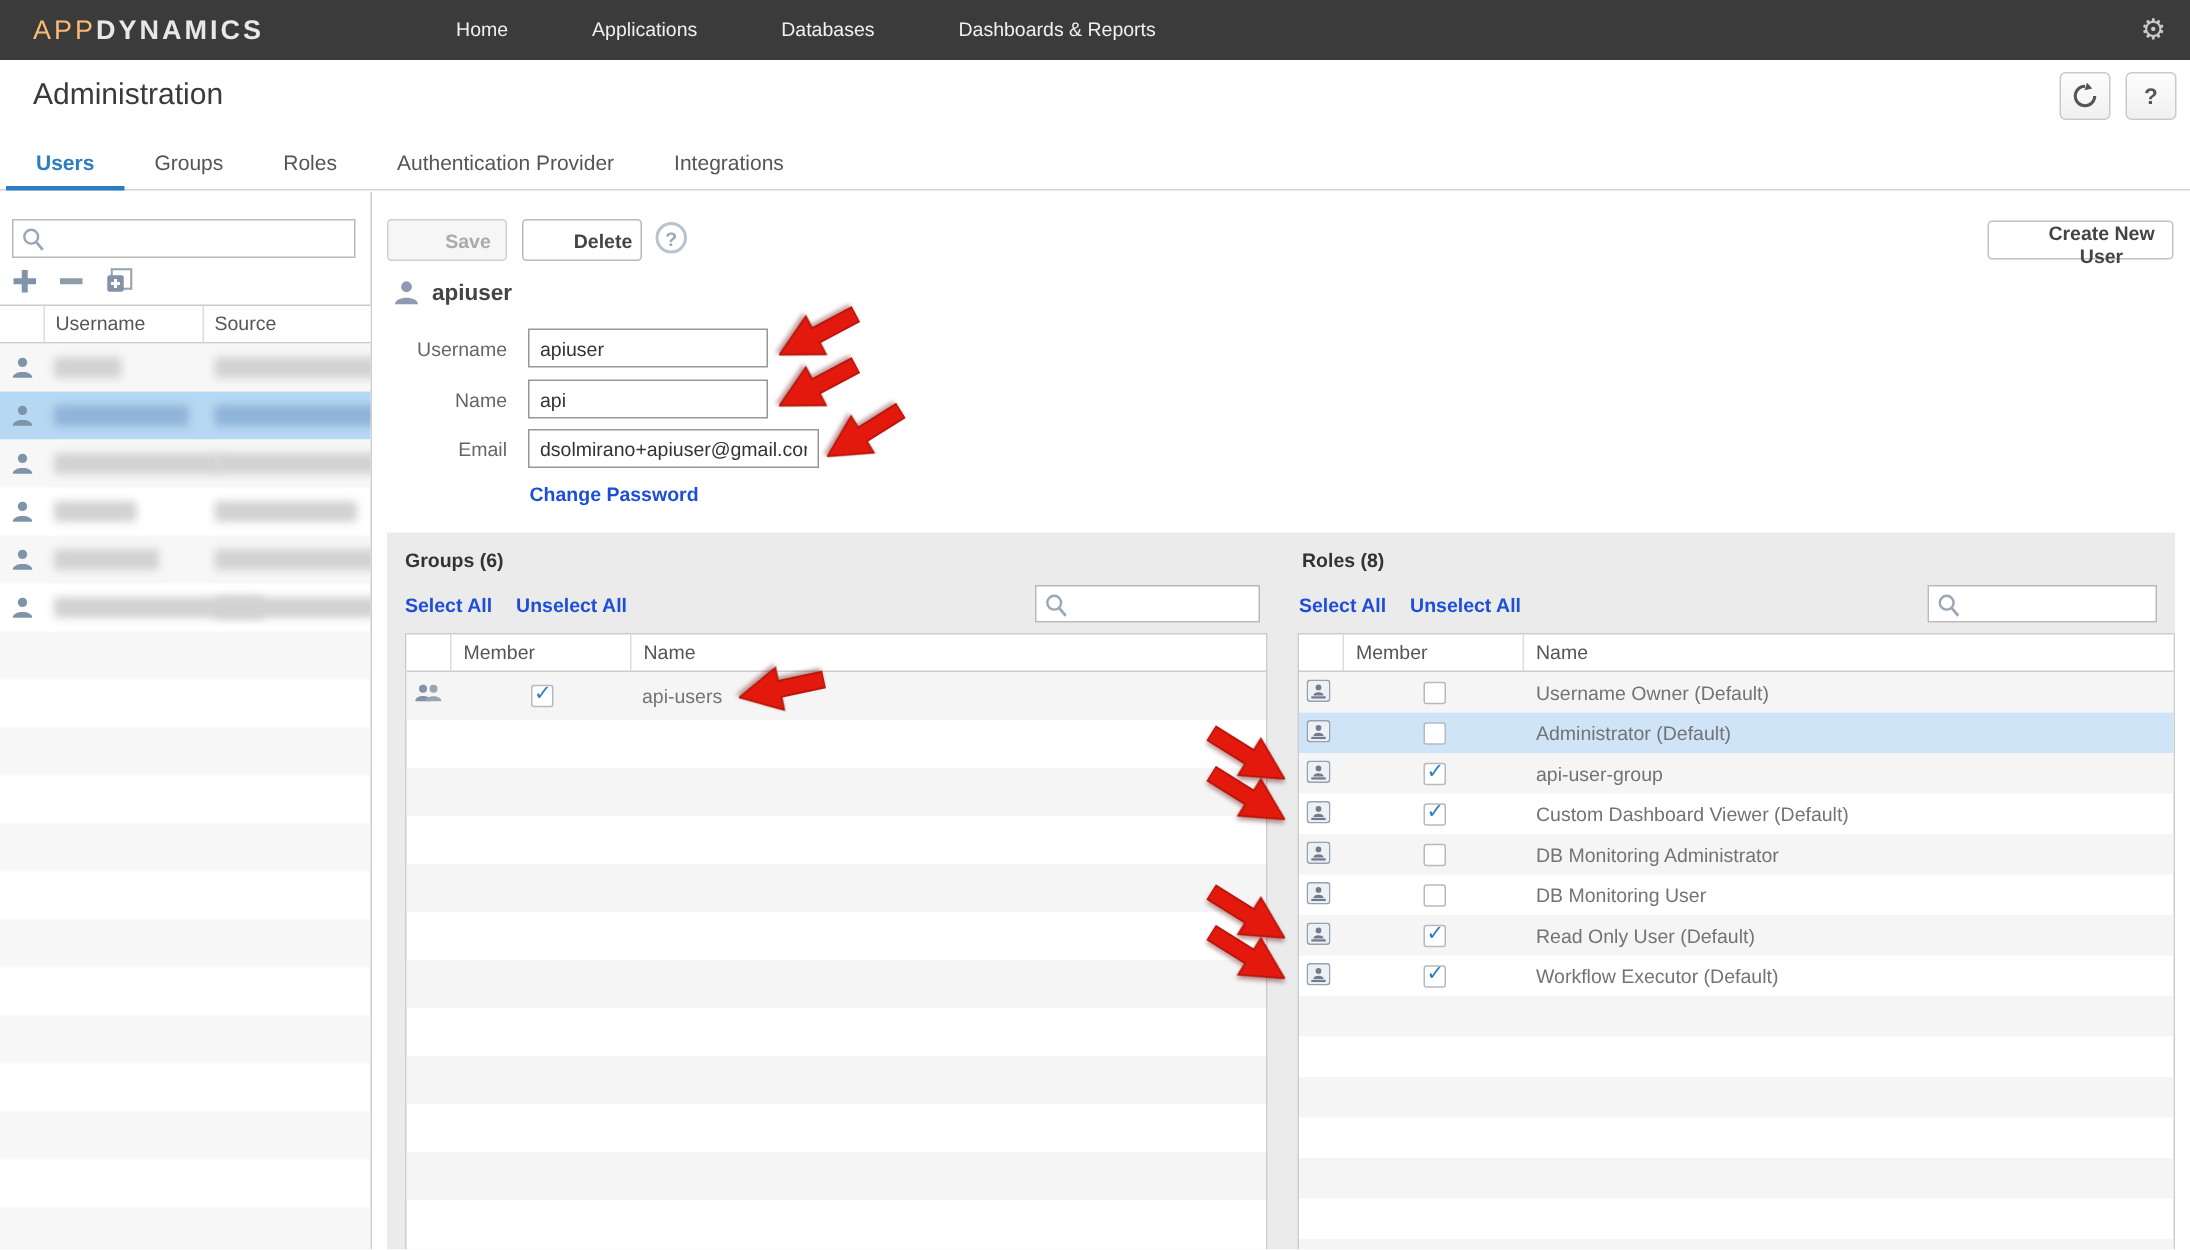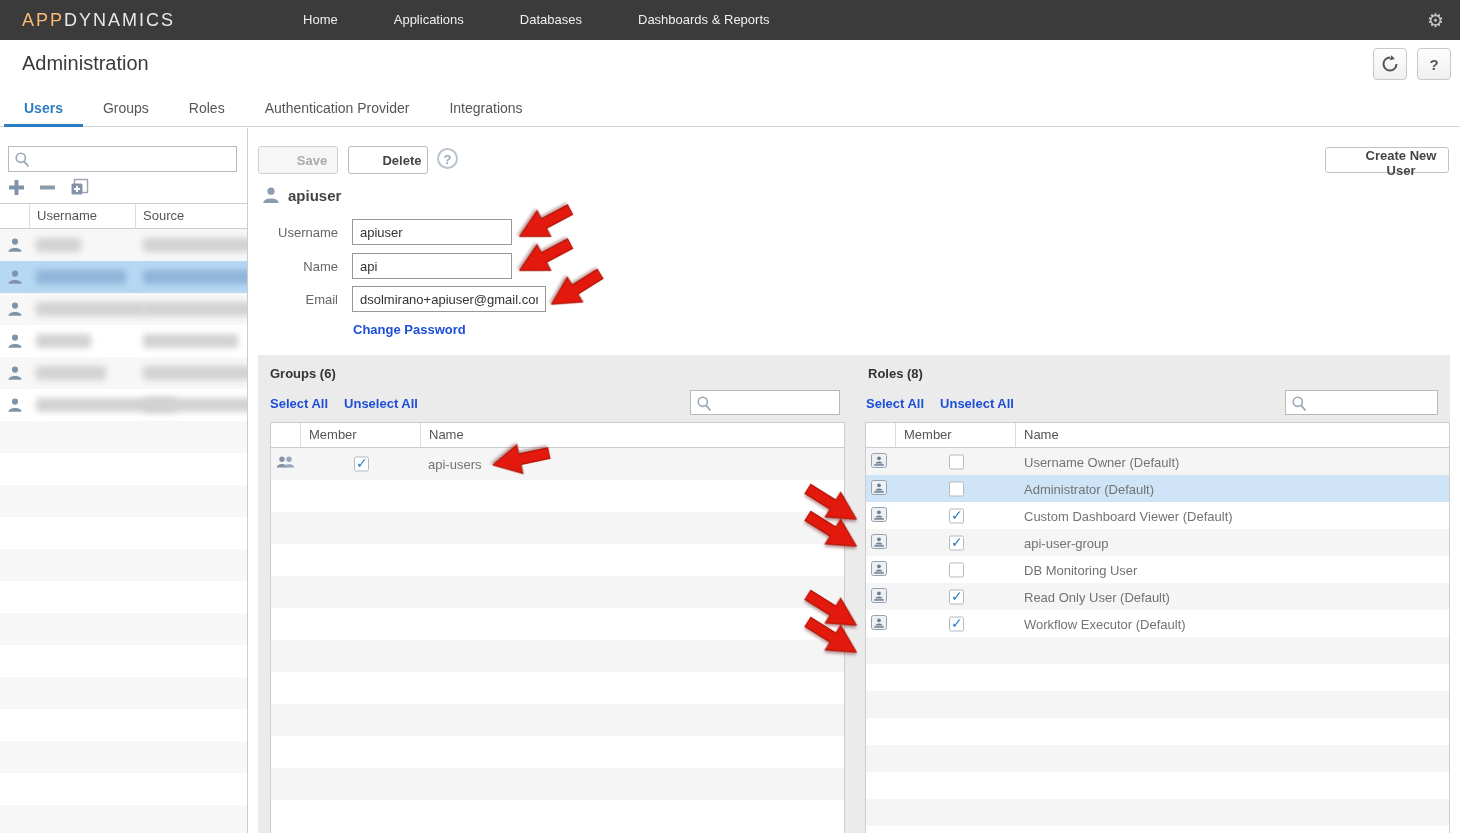--- a/index.html
+++ b/index.html
@@ -6,21 +6,21 @@
   html,body { width:1460px; height:833px; }
   body {
     position:relative; overflow:hidden; background:#fff;
     font-family:"Liberation Sans", sans-serif; font-size:13px; color:#333;
   }
 
   
   .navbar { position:absolute; left:0; top:0; width:1460px; height:40px; background:#3b3b3b; display:flex; align-items:center; }
   .logo { margin-left:22px; font-size:18px; letter-spacing:2px; white-space:nowrap; }
   .logo .lt { color:#fdba74; font-weight:normal; }
-  .logo .bd { color:#e8e8e8; font-weight:normal; }
+  .logo .bd { color:#e8e8e8; font-weight:bold; }
   .nav-items { display:flex; margin-left:100px; }
   .nav-item { padding:0 28px; line-height:40px; color:#f0f0f0; font-size:13px; cursor:pointer; }
   .gear { position:absolute; right:16px; top:0; line-height:40px; font-size:19px; color:#c9c9c9;
           font-family:"DejaVu Sans", sans-serif; cursor:pointer; }
 
   
   .page-title { position:absolute; left:22px; top:52px; font-size:20px; color:#3a3a3a; }
   .hdr-btn { position:absolute; top:48px; width:34px; height:32px; background:linear-gradient(#fdfdfd,#f0f0f0);
              border:1px solid #c9c9c9; border-radius:4px; display:flex; align-items:center; justify-content:center;
              color:#555; font-size:15px; font-weight:bold; cursor:pointer; }
@@ -357,78 +357,90 @@
               <rect x="0.5" y="0.5" width="15" height="14" rx="2" fill="#eef1f4" stroke="#93a1b1"></rect>
               <circle cx="8" cy="5.3" r="1.9" fill="#6e7c8e"></circle>
               <path d="M4.6 10.6 C4.6 7.8 11.4 7.8 11.4 10.6 Z" fill="#6e7c8e"></path>
               <rect x="3.2" y="11.2" width="9.6" height="1.5" fill="#6e7c8e"></rect>
             </svg></span>
           <span class="cbw">
             <span class="cb"></span>
           </span>
           <span class="nm">Administrator (Default)</span>
         </div>
+        <div class="sel-row odd">
+          <span class="row-ic"><svg width="16" height="15" viewBox="0 0 16 15">
+              <rect x="0.5" y="0.5" width="15" height="14" rx="2" fill="#eef1f4" stroke="#93a1b1"></rect>
+              <circle cx="8" cy="5.3" r="1.9" fill="#6e7c8e"></circle>
+              <path d="M4.6 10.6 C4.6 7.8 11.4 7.8 11.4 10.6 Z" fill="#6e7c8e"></path>
+              <rect x="3.2" y="11.2" width="9.6" height="1.5" fill="#6e7c8e"></rect>
+            </svg></span>
+          <span class="cbw">
+            <span class="cb checked"></span>
+          </span>
+          <span class="nm">api-user-group</span>
+        </div>
         <div class="sel-row">
           <span class="row-ic"><svg width="16" height="15" viewBox="0 0 16 15">
               <rect x="0.5" y="0.5" width="15" height="14" rx="2" fill="#eef1f4" stroke="#93a1b1"></rect>
               <circle cx="8" cy="5.3" r="1.9" fill="#6e7c8e"></circle>
               <path d="M4.6 10.6 C4.6 7.8 11.4 7.8 11.4 10.6 Z" fill="#6e7c8e"></path>
               <rect x="3.2" y="11.2" width="9.6" height="1.5" fill="#6e7c8e"></rect>
             </svg></span>
           <span class="cbw">
             <span class="cb checked"></span>
           </span>
           <span class="nm">Custom Dashboard Viewer (Default)</span>
         </div>
         <div class="sel-row odd">
           <span class="row-ic"><svg width="16" height="15" viewBox="0 0 16 15">
               <rect x="0.5" y="0.5" width="15" height="14" rx="2" fill="#eef1f4" stroke="#93a1b1"></rect>
               <circle cx="8" cy="5.3" r="1.9" fill="#6e7c8e"></circle>
               <path d="M4.6 10.6 C4.6 7.8 11.4 7.8 11.4 10.6 Z" fill="#6e7c8e"></path>
               <rect x="3.2" y="11.2" width="9.6" height="1.5" fill="#6e7c8e"></rect>
             </svg></span>
           <span class="cbw">
+            <span class="cb"></span>
+          </span>
+          <span class="nm">DB Monitoring Administrator</span>
+        </div>
+        <div class="sel-row">
+          <span class="row-ic"><svg width="16" height="15" viewBox="0 0 16 15">
+              <rect x="0.5" y="0.5" width="15" height="14" rx="2" fill="#eef1f4" stroke="#93a1b1"></rect>
+              <circle cx="8" cy="5.3" r="1.9" fill="#6e7c8e"></circle>
+              <path d="M4.6 10.6 C4.6 7.8 11.4 7.8 11.4 10.6 Z" fill="#6e7c8e"></path>
+              <rect x="3.2" y="11.2" width="9.6" height="1.5" fill="#6e7c8e"></rect>
+            </svg></span>
+          <span class="cbw">
+            <span class="cb"></span>
+          </span>
+          <span class="nm">DB Monitoring User</span>
+        </div>
+        <div class="sel-row odd">
+          <span class="row-ic"><svg width="16" height="15" viewBox="0 0 16 15">
+              <rect x="0.5" y="0.5" width="15" height="14" rx="2" fill="#eef1f4" stroke="#93a1b1"></rect>
+              <circle cx="8" cy="5.3" r="1.9" fill="#6e7c8e"></circle>
+              <path d="M4.6 10.6 C4.6 7.8 11.4 7.8 11.4 10.6 Z" fill="#6e7c8e"></path>
+              <rect x="3.2" y="11.2" width="9.6" height="1.5" fill="#6e7c8e"></rect>
+            </svg></span>
+          <span class="cbw">
             <span class="cb checked"></span>
           </span>
-          <span class="nm">api-user-group</span>
+          <span class="nm">Read Only User (Default)</span>
         </div>
         <div class="sel-row">
           <span class="row-ic"><svg width="16" height="15" viewBox="0 0 16 15">
               <rect x="0.5" y="0.5" width="15" height="14" rx="2" fill="#eef1f4" stroke="#93a1b1"></rect>
               <circle cx="8" cy="5.3" r="1.9" fill="#6e7c8e"></circle>
               <path d="M4.6 10.6 C4.6 7.8 11.4 7.8 11.4 10.6 Z" fill="#6e7c8e"></path>
               <rect x="3.2" y="11.2" width="9.6" height="1.5" fill="#6e7c8e"></rect>
             </svg></span>
           <span class="cbw">
-            <span class="cb"></span>
-          </span>
-          <span class="nm">DB Monitoring User</span>
-        </div>
-        <div class="sel-row odd">
-          <span class="row-ic"><svg width="16" height="15" viewBox="0 0 16 15">
-              <rect x="0.5" y="0.5" width="15" height="14" rx="2" fill="#eef1f4" stroke="#93a1b1"></rect>
-              <circle cx="8" cy="5.3" r="1.9" fill="#6e7c8e"></circle>
-              <path d="M4.6 10.6 C4.6 7.8 11.4 7.8 11.4 10.6 Z" fill="#6e7c8e"></path>
-              <rect x="3.2" y="11.2" width="9.6" height="1.5" fill="#6e7c8e"></rect>
-            </svg></span>
-          <span class="cbw">
             <span class="cb checked"></span>
           </span>
-          <span class="nm">Read Only User (Default)</span>
-        </div>
-        <div class="sel-row">
-          <span class="row-ic"><svg width="16" height="15" viewBox="0 0 16 15">
-              <rect x="0.5" y="0.5" width="15" height="14" rx="2" fill="#eef1f4" stroke="#93a1b1"></rect>
-              <circle cx="8" cy="5.3" r="1.9" fill="#6e7c8e"></circle>
-              <path d="M4.6 10.6 C4.6 7.8 11.4 7.8 11.4 10.6 Z" fill="#6e7c8e"></path>
-              <rect x="3.2" y="11.2" width="9.6" height="1.5" fill="#6e7c8e"></rect>
-            </svg></span>
-          <span class="cbw">
-            <span class="cb checked"></span>
-          </span>
           <span class="nm">Workflow Executor (Default)</span>
         </div>
         <div class="sel-row odd"></div>
         <div class="sel-row"></div>
         <div class="sel-row odd"></div>
         <div class="sel-row"></div>
         <div class="sel-row odd"></div>
         <div class="sel-row"></div>
         <div class="sel-row odd"></div>
       </div>

